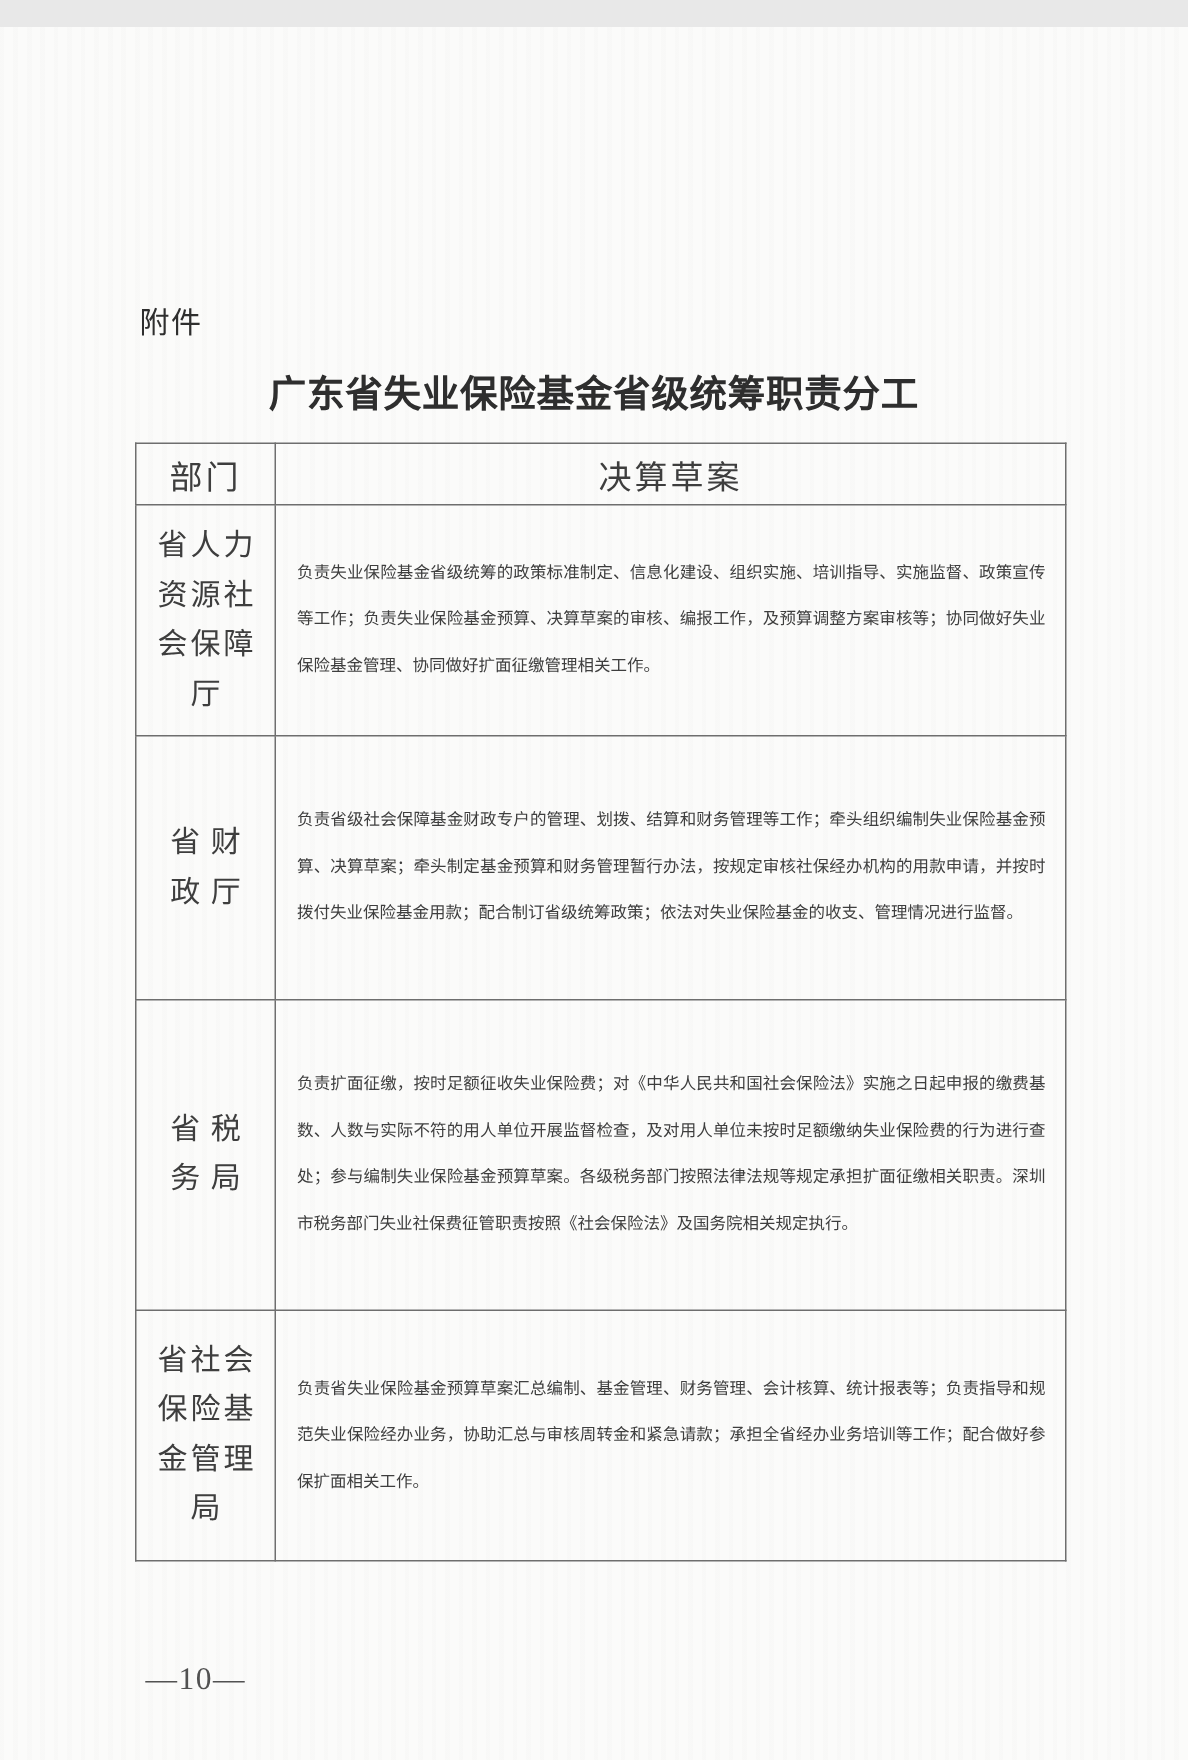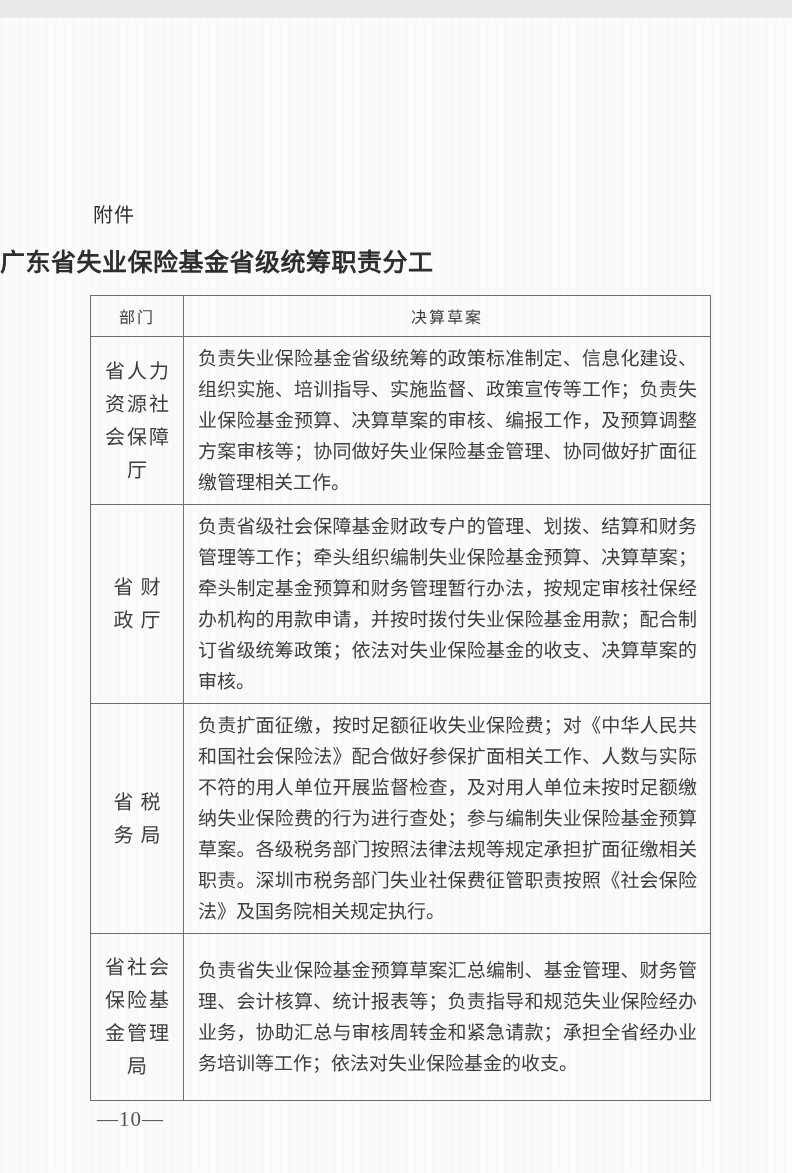--- a/index.html
+++ b/index.html
@@ -33,20 +33,21 @@
     font-size: 20px;
     color: var(--ink-strong);
     letter-spacing: 1px;
   }
 
   .doc-title {
     position: absolute;
     left: 0;
     top: 224px;
     width: 100%;
+    text-align: center;
     font-size: 25px;
     font-weight: bold;
     color: var(--ink-strong);
     letter-spacing: 0.5px;
     font-family: Liberation Mono, monospace;
   }
 
   table.resp-table {
     position: absolute;
     left: 90px;
@@ -57,21 +58,21 @@
   }
   table.resp-table col.c-dept { width: 93px; }
   table.resp-table td, table.resp-table th {
     border: 1px solid var(--border);
     vertical-align: middle;
     font-weight: normal;
   }
 
   tr.head-row { height: 41px; }
   tr.head-row th {
-    font-size: 16px;
+    font-size: 22px;
     color: var(--ink);
     text-align: center;
     letter-spacing: 2px;
   }
 
   tbody tr:nth-child(1) { height: 154px; }
   tbody tr:nth-child(2) { height: 176px; }
   tbody tr:nth-child(3) { height: 207px; }
   tbody tr:nth-child(4) { height: 167px; }
 
@@ -87,21 +88,21 @@
     text-indent: 2px;
     white-space: nowrap;
   }
   .dept-line.two {
     letter-spacing: 7px;
     text-indent: 7px;
   }
 
   td.duties-cell {
     padding: 6px 13px 6px 14px;
-    font-size: 19px;
+    font-size: 11px;
     line-height: 31px;
     text-align: justify;
     color: var(--ink);
   }
 
   .page-number {
     position: absolute;
     left: 97px;
     top: 1089px;
     font-size: 21px;
@@ -138,38 +139,38 @@
             <div class="dept-line">厅</div>
           </td>
     <td class="duties-cell">负责失业保险基金省级统筹的政策标准制定、信息化建设、组织实施、培训指导、实施监督、政策宣传等工作；负责失业保险基金预算、决算草案的审核、编报工作，及预算调整方案审核等；协同做好失业保险基金管理、协同做好扩面征缴管理相关工作。</td>
   </tr>
 
   <tr>
     <td class="dept-cell" title="省财政厅">
             <div class="dept-line two">省财</div>
             <div class="dept-line two">政厅</div>
           </td>
-    <td class="duties-cell">负责省级社会保障基金财政专户的管理、划拨、结算和财务管理等工作；牵头组织编制失业保险基金预算、决算草案；牵头制定基金预算和财务管理暂行办法，按规定审核社保经办机构的用款申请，并按时拨付失业保险基金用款；配合制订省级统筹政策；依法对失业保险基金的收支、决算草案的审核。</td>
+    <td class="duties-cell">负责省级社会保障基金财政专户的管理、划拨、结算和财务管理等工作；牵头组织编制失业保险基金预算、决算草案；牵头制定基金预算和财务管理暂行办法，按规定审核社保经办机构的用款申请，并按时拨付失业保险基金用款；配合制订省级统筹政策；依法对失业保险基金的收支、管理情况进行监督。</td>
   </tr>
 
   <tr>
     <td class="dept-cell" title="省税务局">
             <div class="dept-line two">省税</div>
             <div class="dept-line two">务局</div>
           </td>
-    <td class="duties-cell">负责扩面征缴，按时足额征收失业保险费；对《中华人民共和国社会保险法》配合做好参保扩面相关工作、人数与实际不符的用人单位开展监督检查，及对用人单位未按时足额缴纳失业保险费的行为进行查处；参与编制失业保险基金预算草案。各级税务部门按照法律法规等规定承担扩面征缴相关职责。深圳市税务部门失业社保费征管职责按照《社会保险法》及国务院相关规定执行。</td>
+    <td class="duties-cell">负责扩面征缴，按时足额征收失业保险费；对《中华人民共和国社会保险法》实施之日起申报的缴费基数、人数与实际不符的用人单位开展监督检查，及对用人单位未按时足额缴纳失业保险费的行为进行查处；参与编制失业保险基金预算草案。各级税务部门按照法律法规等规定承担扩面征缴相关职责。深圳市税务部门失业社保费征管职责按照《社会保险法》及国务院相关规定执行。</td>
   </tr>
 
   <tr>
     <td class="dept-cell" title="省社会保险基金管理局">
             <div class="dept-line">省社会</div>
             <div class="dept-line">保险基</div>
             <div class="dept-line">金管理</div>
             <div class="dept-line">局</div>
           </td>
-    <td class="duties-cell">负责省失业保险基金预算草案汇总编制、基金管理、财务管理、会计核算、统计报表等；负责指导和规范失业保险经办业务，协助汇总与审核周转金和紧急请款；承担全省经办业务培训等工作；依法对失业保险基金的收支。</td>
+    <td class="duties-cell">负责省失业保险基金预算草案汇总编制、基金管理、财务管理、会计核算、统计报表等；负责指导和规范失业保险经办业务，协助汇总与审核周转金和紧急请款；承担全省经办业务培训等工作；配合做好参保扩面相关工作。</td>
   </tr>
 </tbody>
   </table>
 
   <div class="page-number">—10—</div>
 
 </div>
 
 </body></html>

